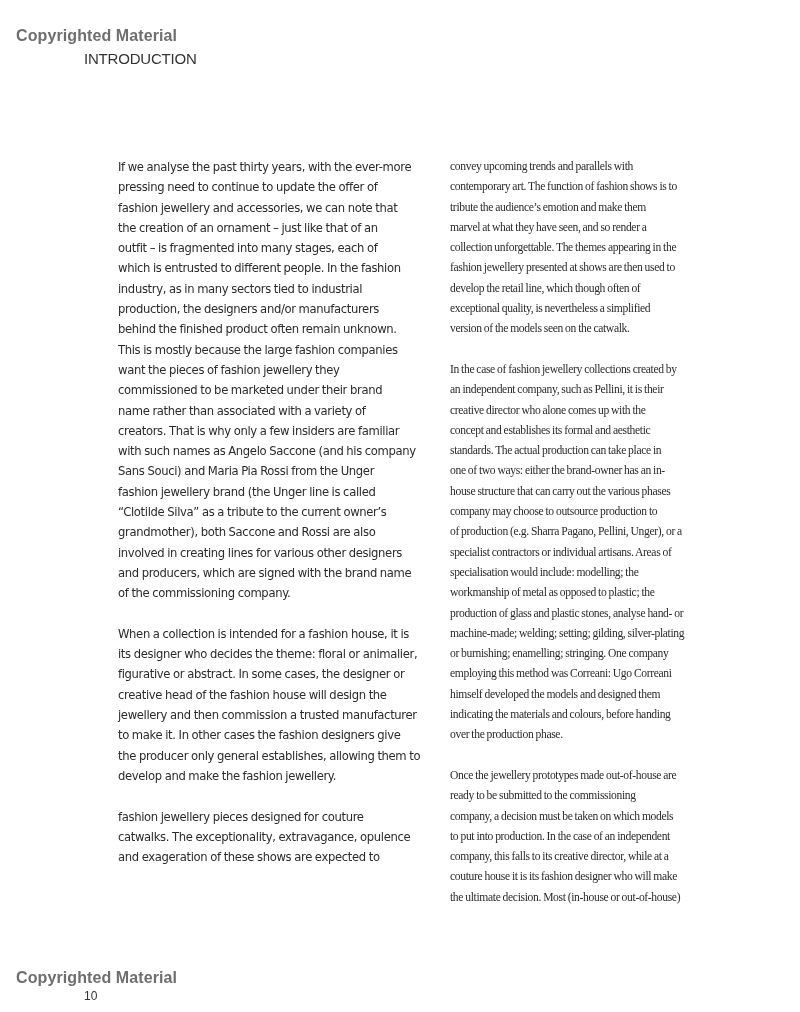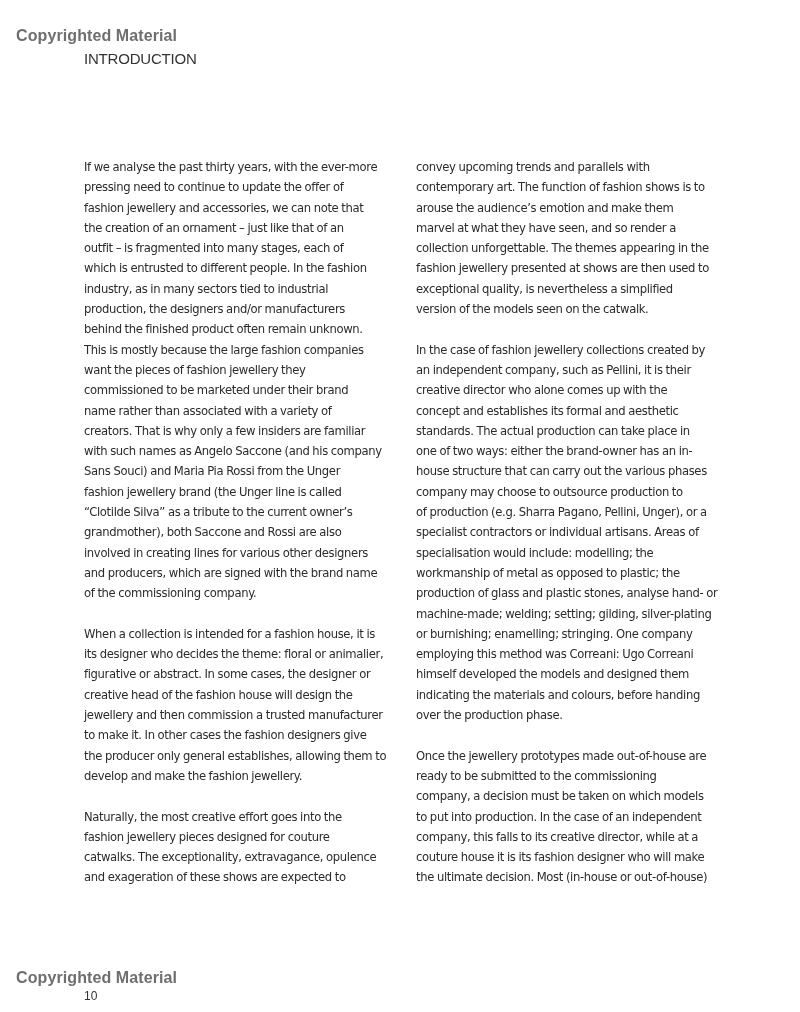--- a/index.html
+++ b/index.html
@@ -47,23 +47,24 @@
     .column {
       position: absolute;
       top: 157px;
       width: 330px;
       font-family: "DejaVu Sans", sans-serif;
       font-size: 11.6px;
       line-height: 20.3px;
       color: #2b2b2b;
       letter-spacing: -0.35px;
       word-spacing: -0.4px;
+      margin-left: 34px;
     }
     .column.left { left: 84px; }
-    .column.right { left: 416px; }
+    .column.right { left: 416px; font-family: Liberation Serif, serif; }
     .para {
       margin: 0 0 20.3px 0;
     }
     .line {
       display: block;
       white-space: nowrap;
     }
   </style>
 </head>
 <body>
@@ -101,35 +102,35 @@
       <span class="line">When a collection is intended for a fashion house, it is</span>
       <span class="line">its designer who decides the theme: floral or animalier,</span>
       <span class="line">figurative or abstract. In some cases, the designer or</span>
       <span class="line">creative head of the fashion house will design the</span>
       <span class="line">jewellery and then commission a trusted manufacturer</span>
       <span class="line">to make it. In other cases the fashion designers give</span>
       <span class="line">the producer only general establishes, allowing them to</span>
       <span class="line">develop and make the fashion jewellery.</span>
     </p>
   <p class="para">
-      <span class="line">Naturally, the most creative effort goes into the</span>
       <span class="line">fashion jewellery pieces designed for couture</span>
       <span class="line">catwalks. The exceptionality, extravagance, opulence</span>
       <span class="line">and exageration of these shows are expected to</span>
     </p>
 </div>
 
 <div class="column right">
   <p class="para">
       <span class="line">convey upcoming trends and parallels with</span>
       <span class="line">contemporary art. The function of fashion shows is to</span>
-      <span class="line">arouse the audience’s emotion and make them</span>
+      <span class="line">tribute the audience’s emotion and make them</span>
       <span class="line">marvel at what they have seen, and so render a</span>
       <span class="line">collection unforgettable. The themes appearing in the</span>
       <span class="line">fashion jewellery presented at shows are then used to</span>
+      <span class="line">develop the retail line, which though often of</span>
       <span class="line">exceptional quality, is nevertheless a simplified</span>
       <span class="line">version of the models seen on the catwalk.</span>
     </p>
   <p class="para">
       <span class="line">In the case of fashion jewellery collections created by</span>
       <span class="line">an independent company, such as Pellini, it is their</span>
       <span class="line">creative director who alone comes up with the</span>
       <span class="line">concept and establishes its formal and aesthetic</span>
       <span class="line">standards. The actual production can take place in</span>
       <span class="line">one of two ways: either the brand-owner has an in-</span>

